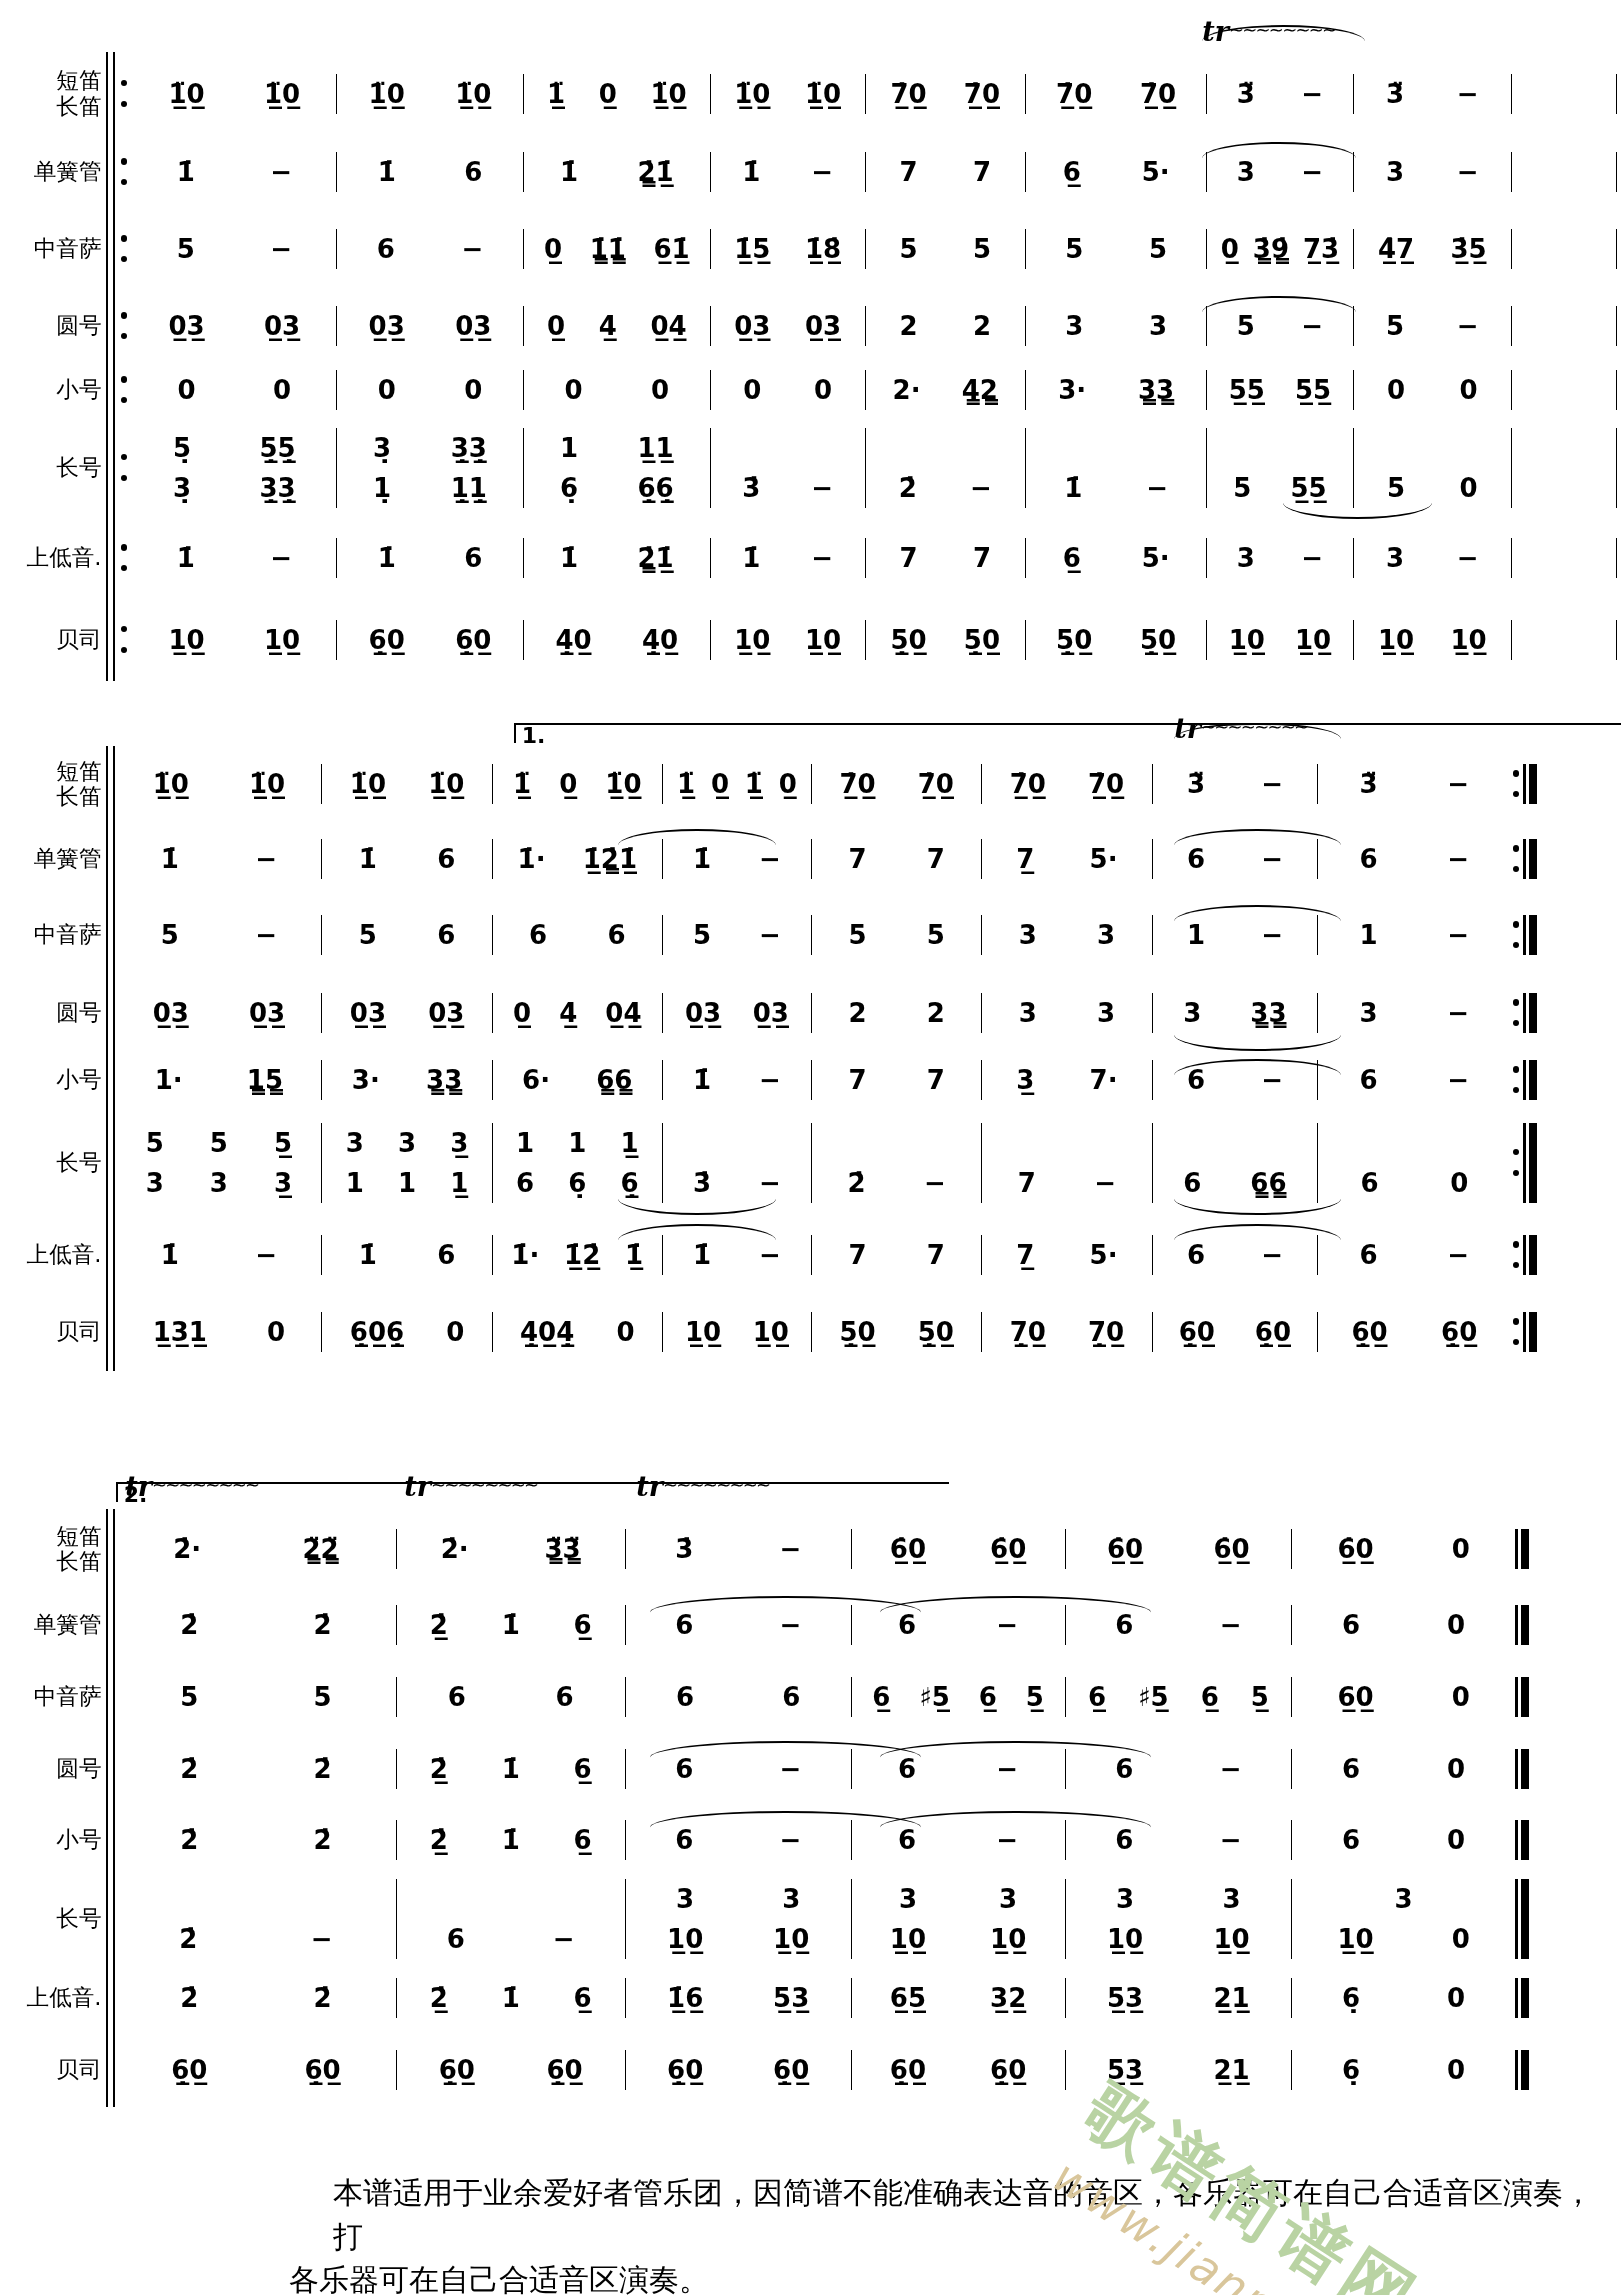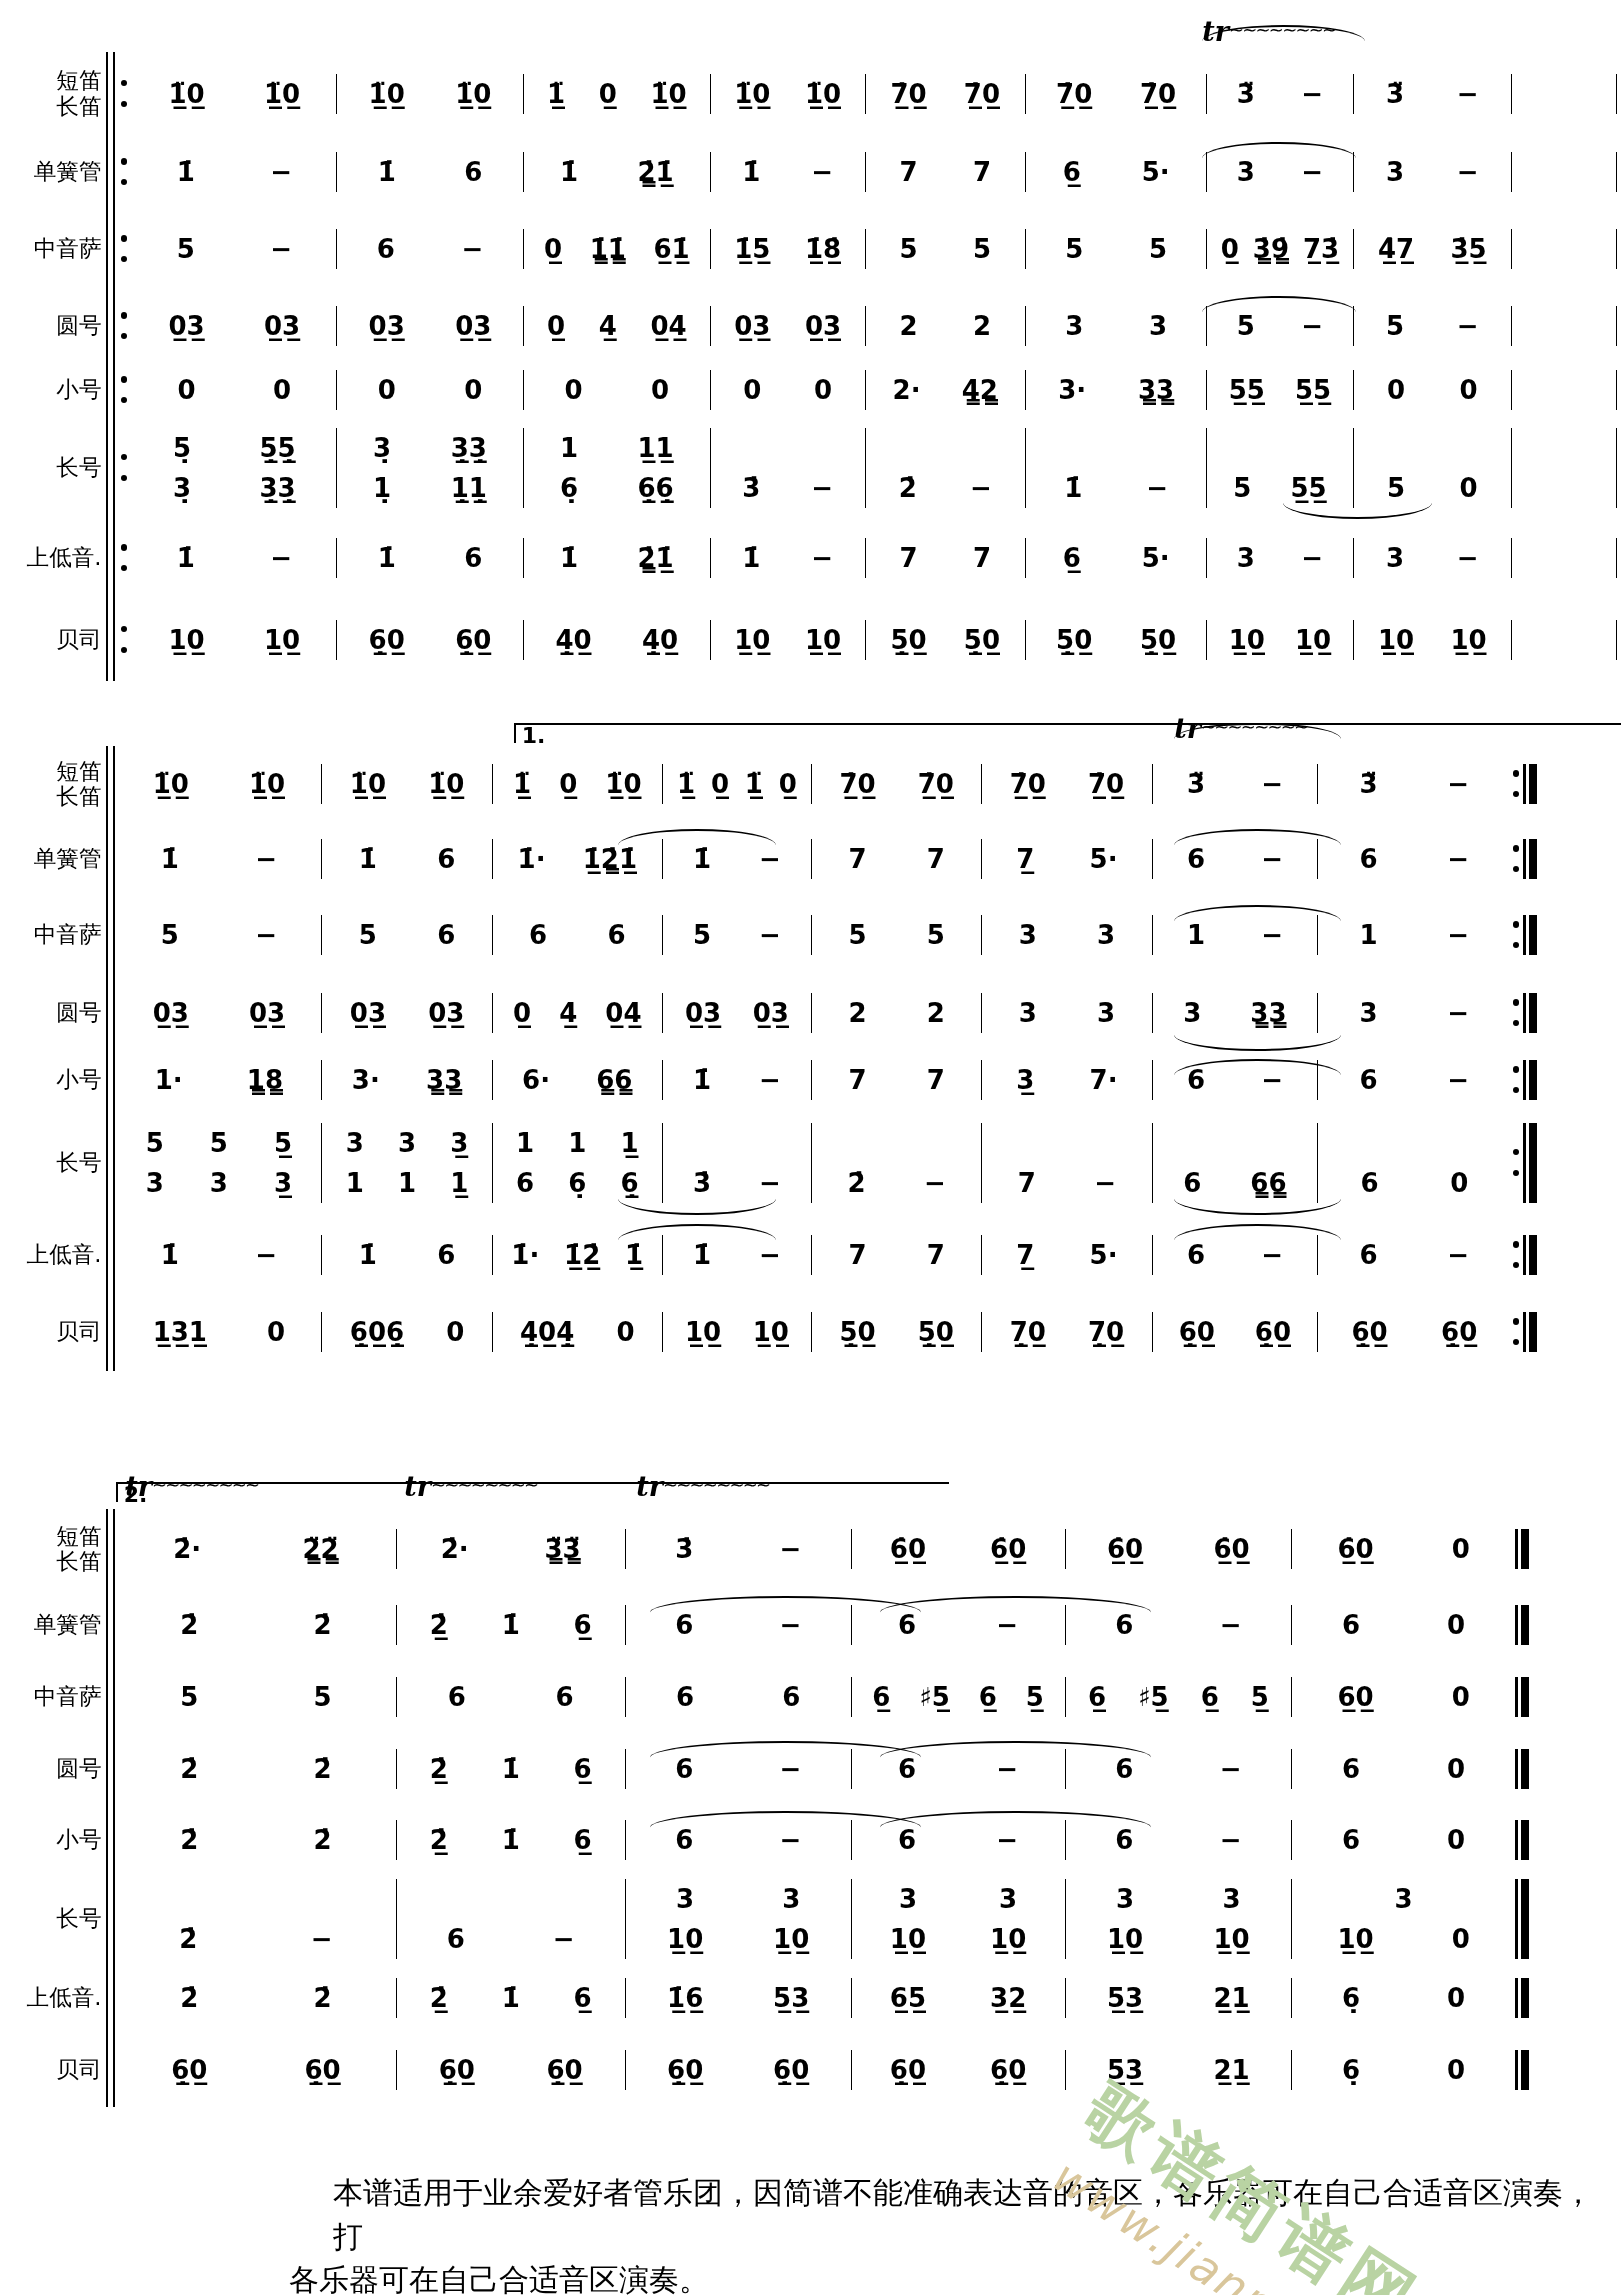--- a/index.html
+++ b/index.html
@@ -811,21 +811,21 @@
             <div class="barthin"></div>
             <div class="barthick"></div>
             <div class="spacer" style="flex-basis: 80px;"></div>
           </div>
         </div>
         <div class="mrow" style="height: 56px;">
           <div class="rowline">
             <div class="meas" style="flex-grow: 234;">
               <div class="mline">
                 <span class="tok">1·</span>
-                <span class="tok">1̳8̳</span>
+                <span class="tok">1̳5̳</span>
               </div>
             </div>
             <div class="meas" style="flex-grow: 193;">
               <div class="mline">
                 <span class="tok">3·</span>
                 <span class="tok">3̳3̳</span>
               </div>
             </div>
             <div class="meas" style="flex-grow: 193;">
               <div class="mline">

